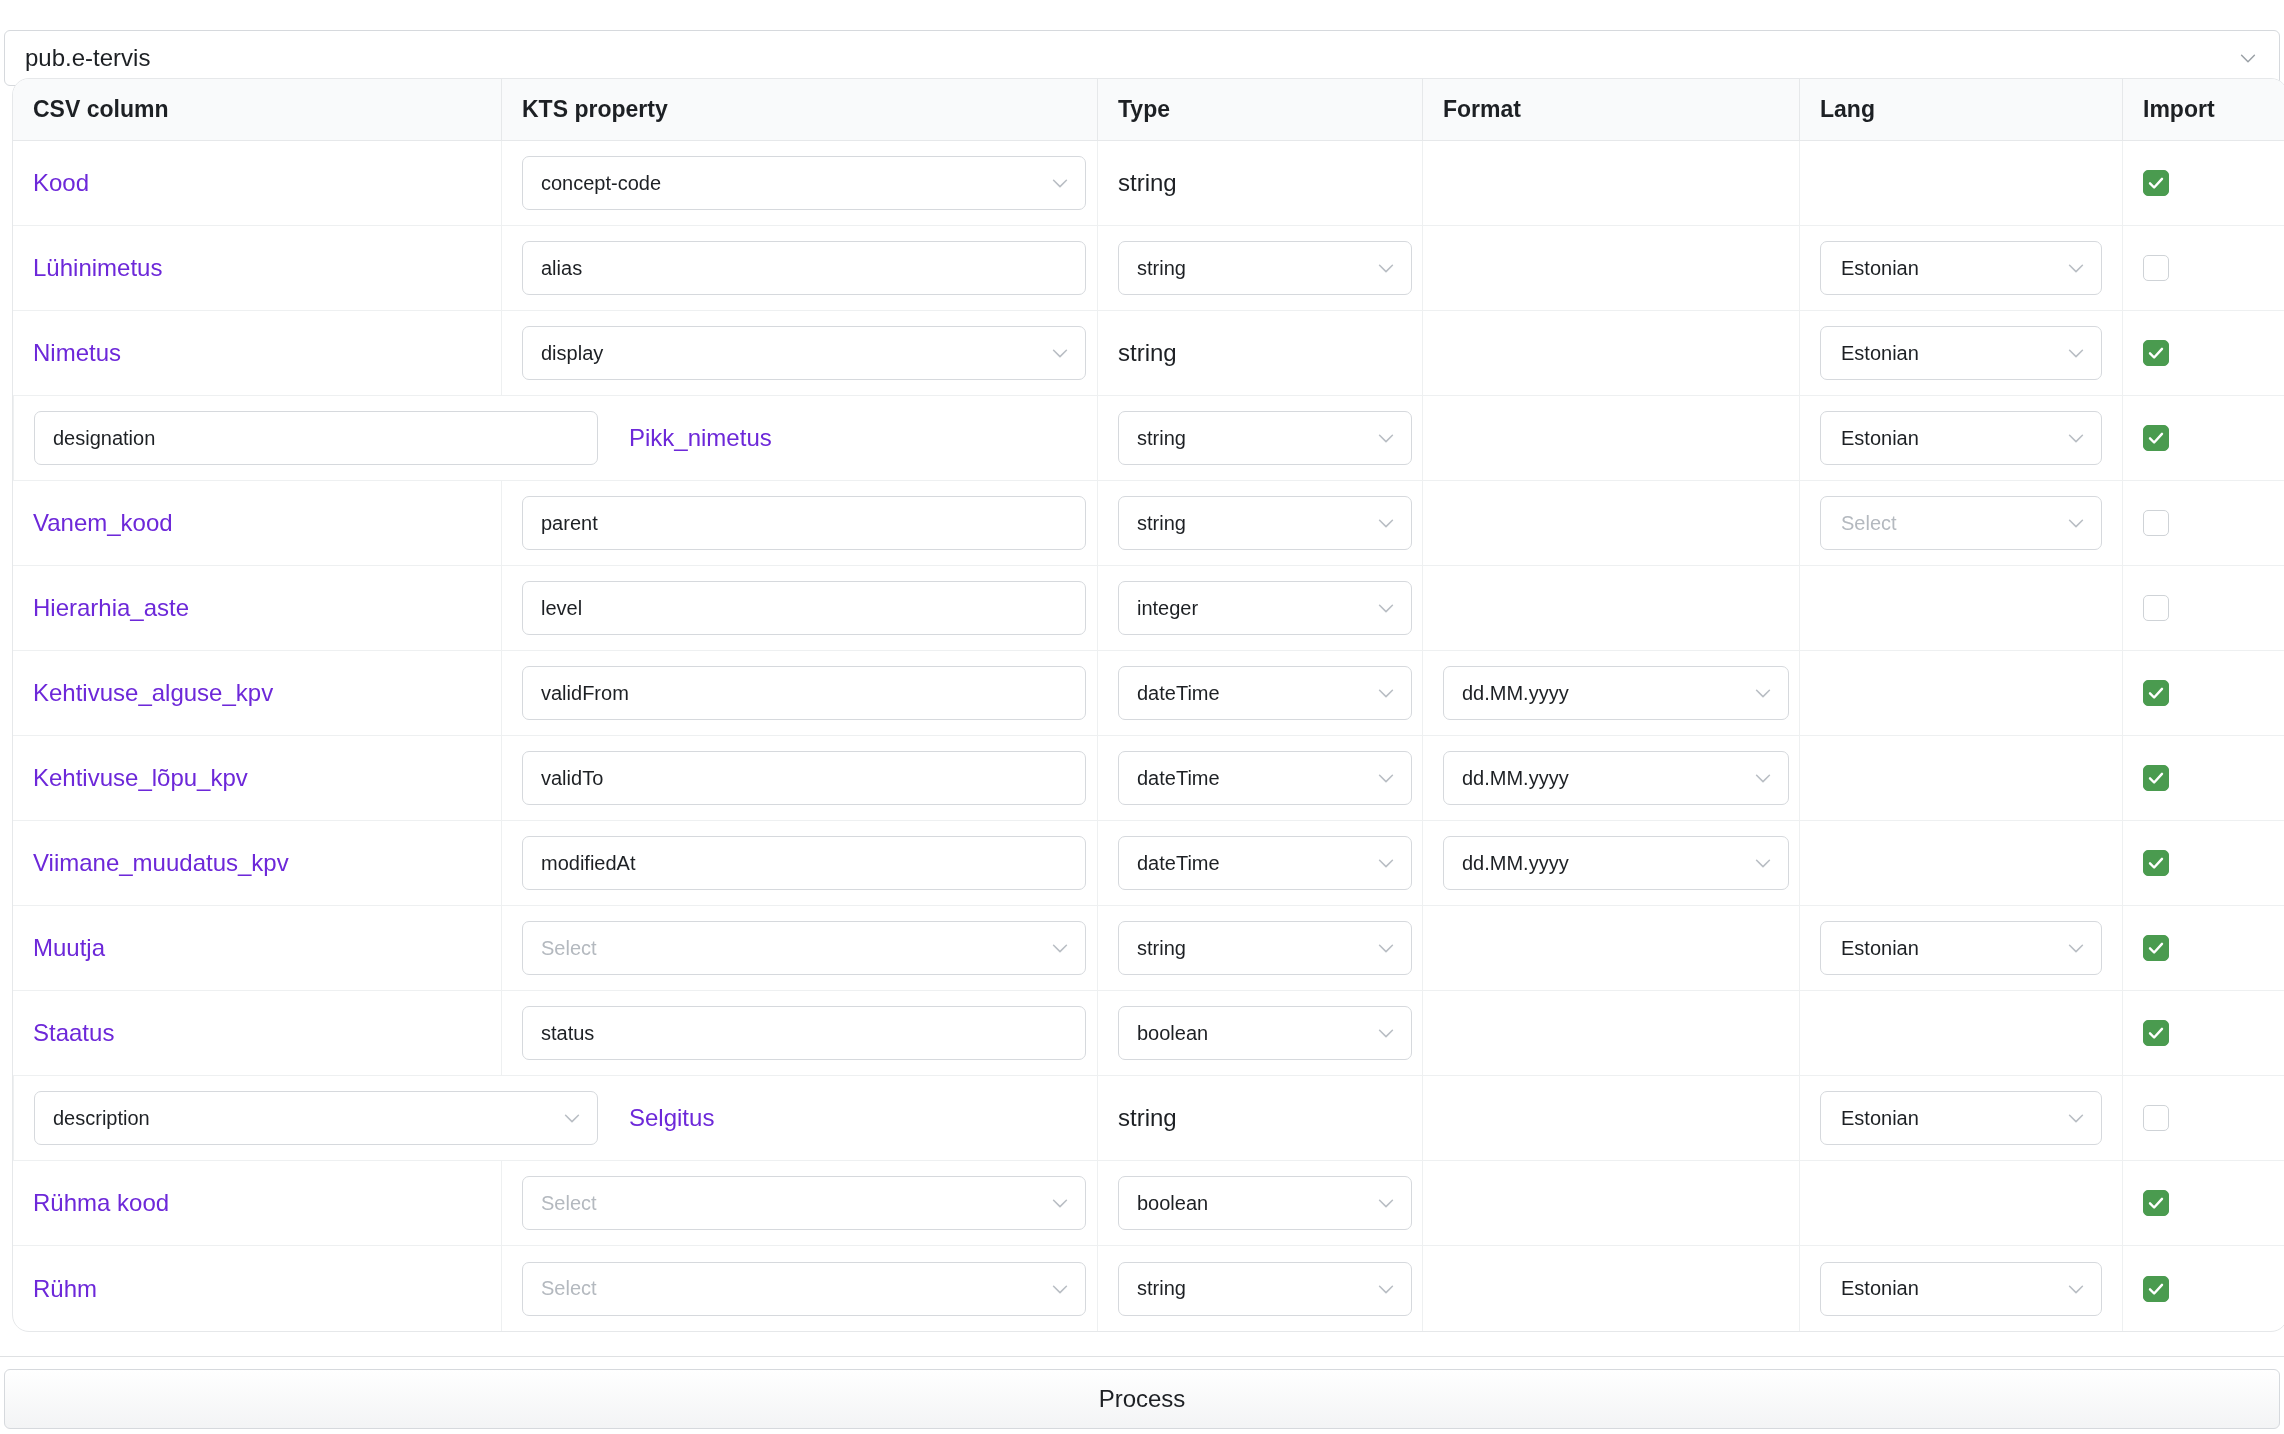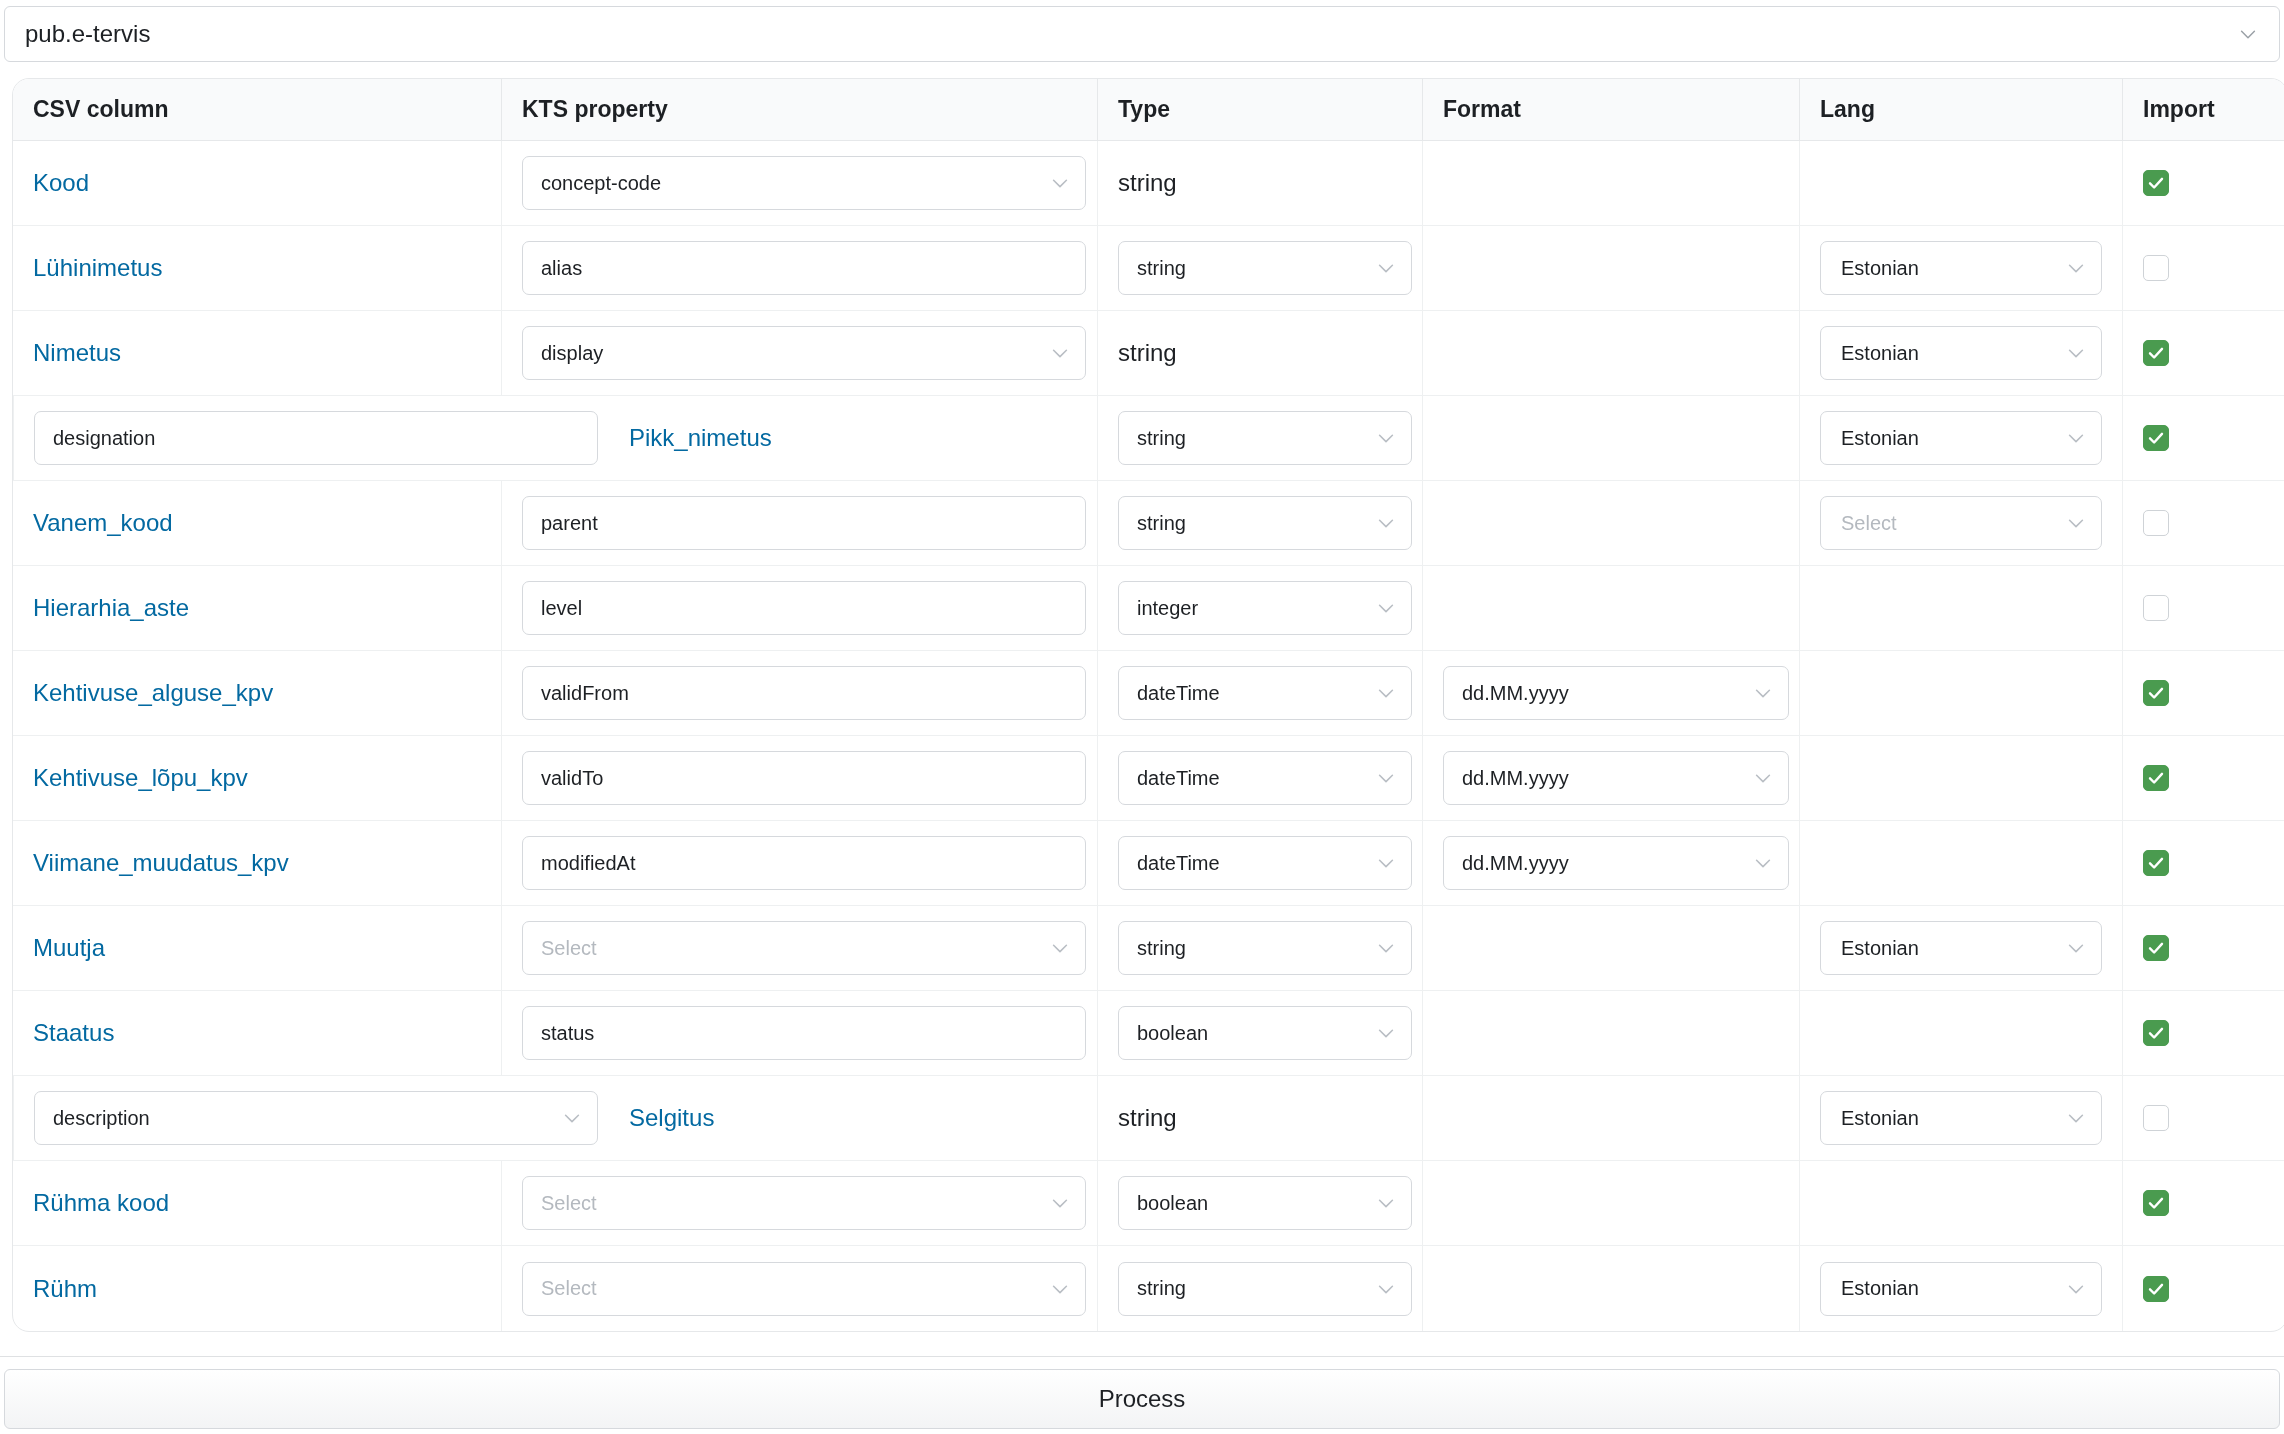--- a/index.html
+++ b/index.html
@@ -27,20 +27,21 @@
     width: 2276px; height: 56px;
   }
   .source-select {
     width: 100%; height: 100%;
     border: 1px solid #d6d9dd;
     border-radius: 6px;
     background: #ffffff;
     display: flex; align-items: center;
     padding: 0 20px;
     cursor: pointer;
+    margin-top: 24px;
   }
   .source-select-value {
     font-size: 24px;
     color: #1d2024;
     line-height: 1;
     flex: 1 1 auto;
   }
   .chev {
     width: 22px; height: 22px;
     flex: 0 0 auto;
@@ -91,21 +92,21 @@
   .trow:last-child { border-bottom: none; }
   .td {
     display: flex; align-items: center;
     padding-left: 20px;
     height: 100%;
   }
   .td.border-left { border-left: 1px solid #eef0f1; }
 
   .csv-name {
     font-size: 24px;
-    color: #0369a1;
+    color: #6d28d9;
   }
   .plain-type {
     font-size: 24px;
     color: #1d2024;
   }
 
   
   .field {
     height: 54px;
     border: 1px solid #d6d9dd;

